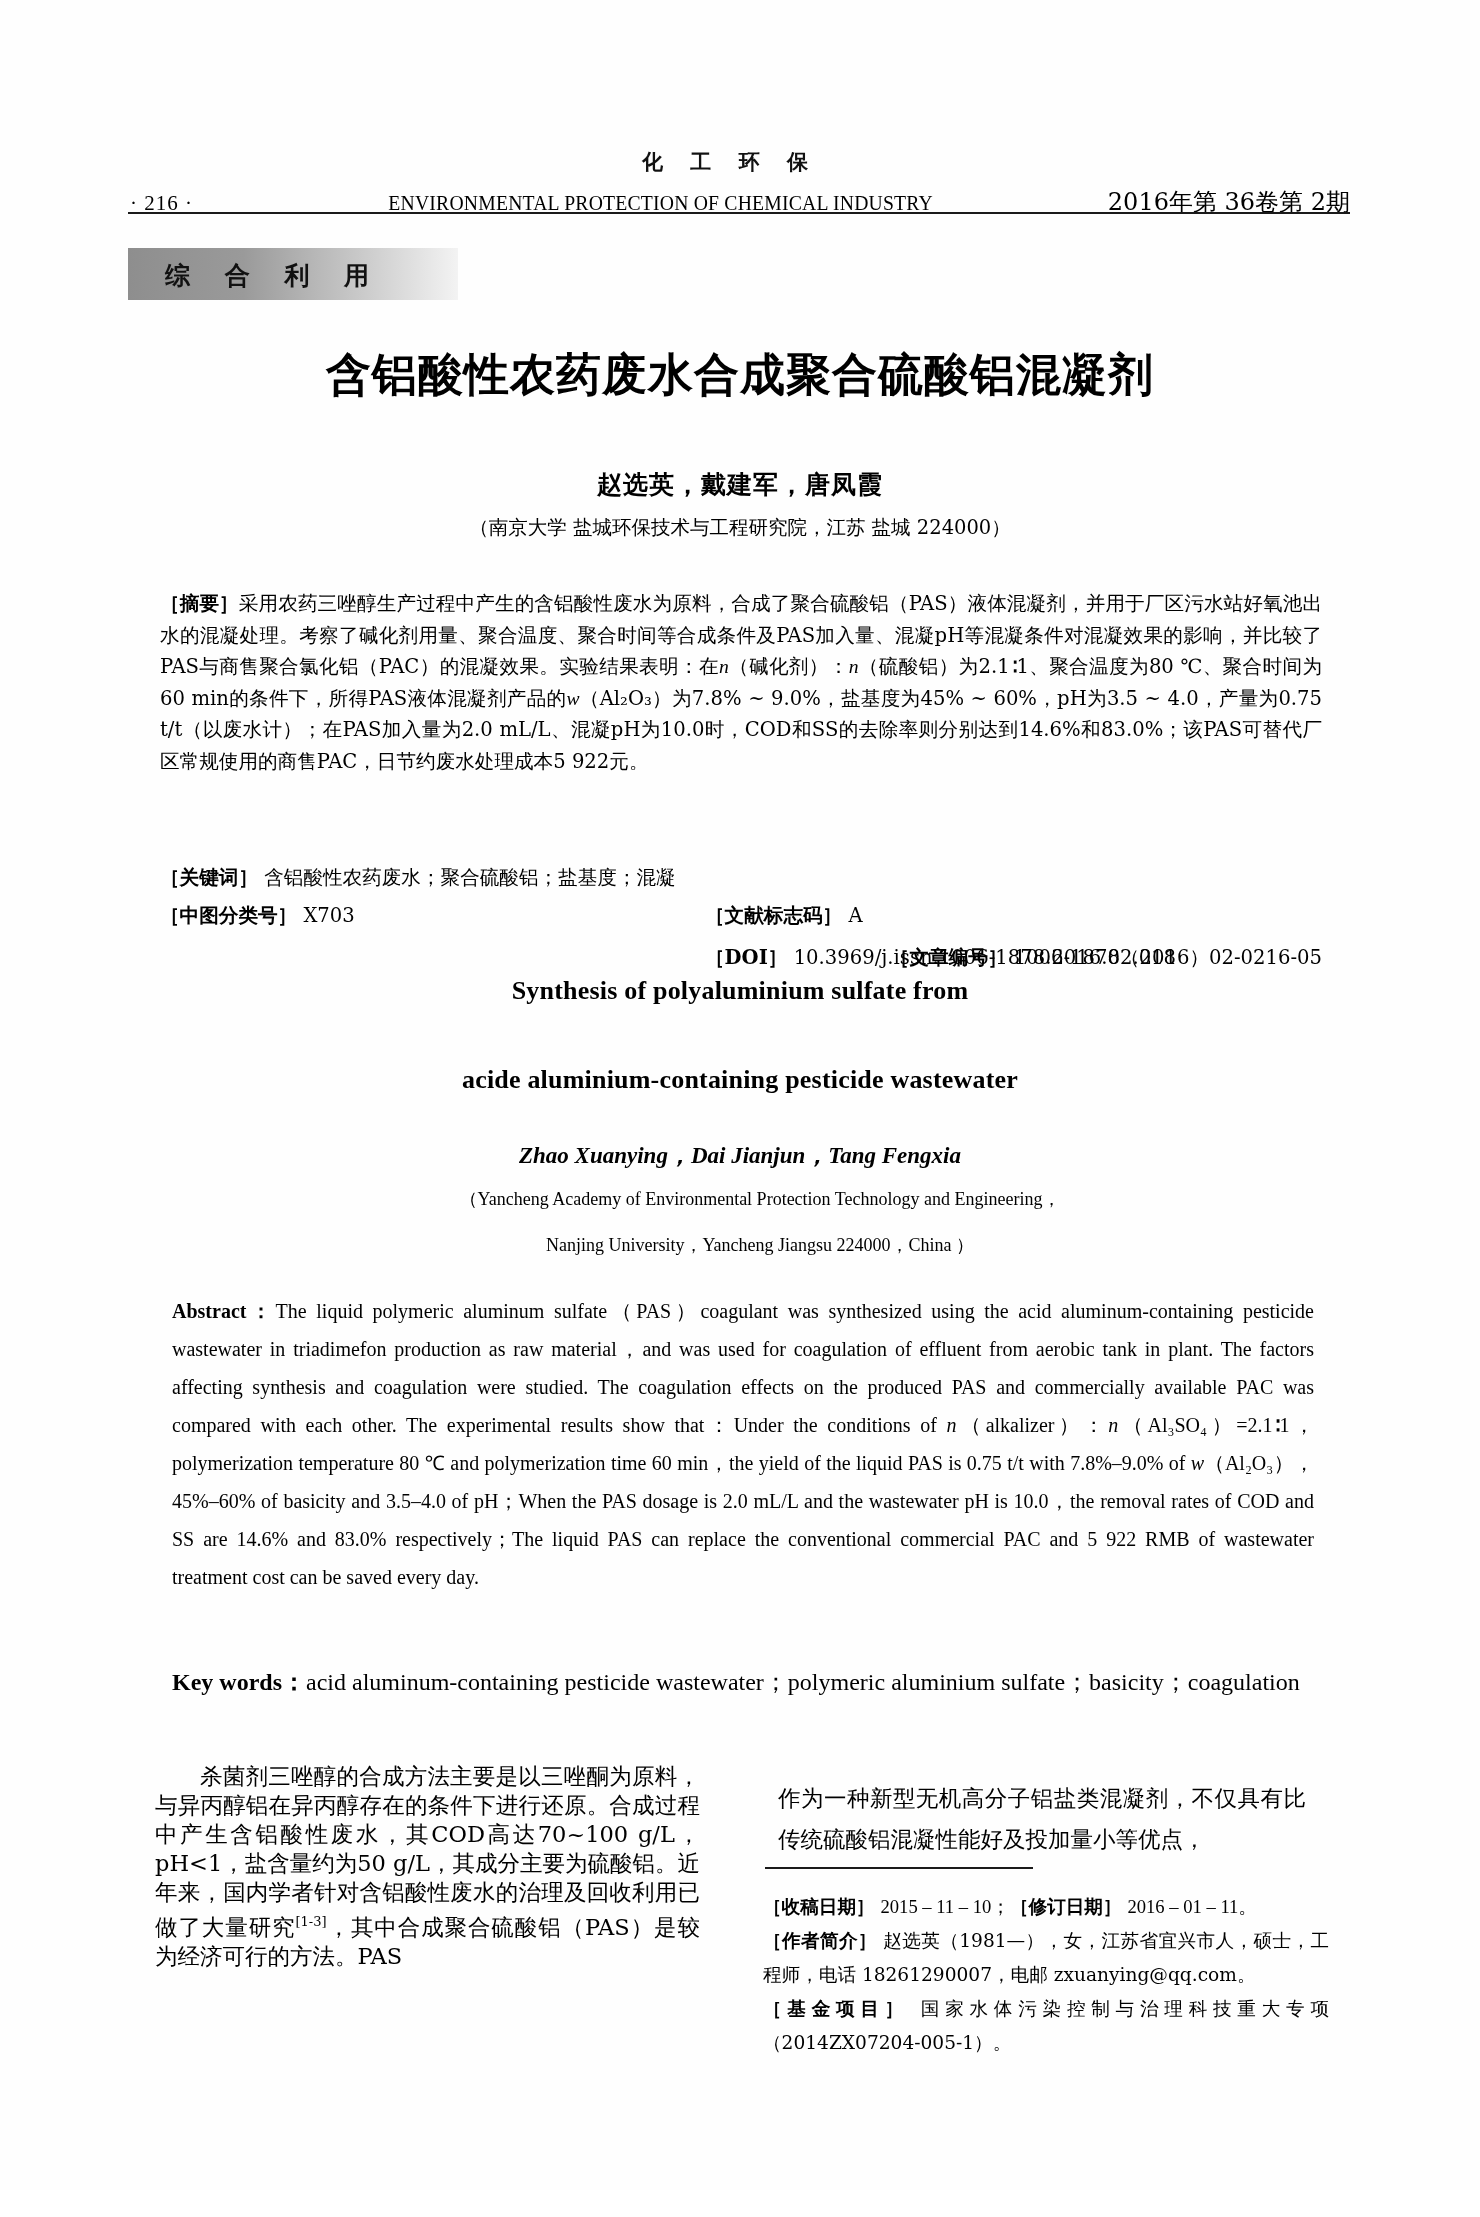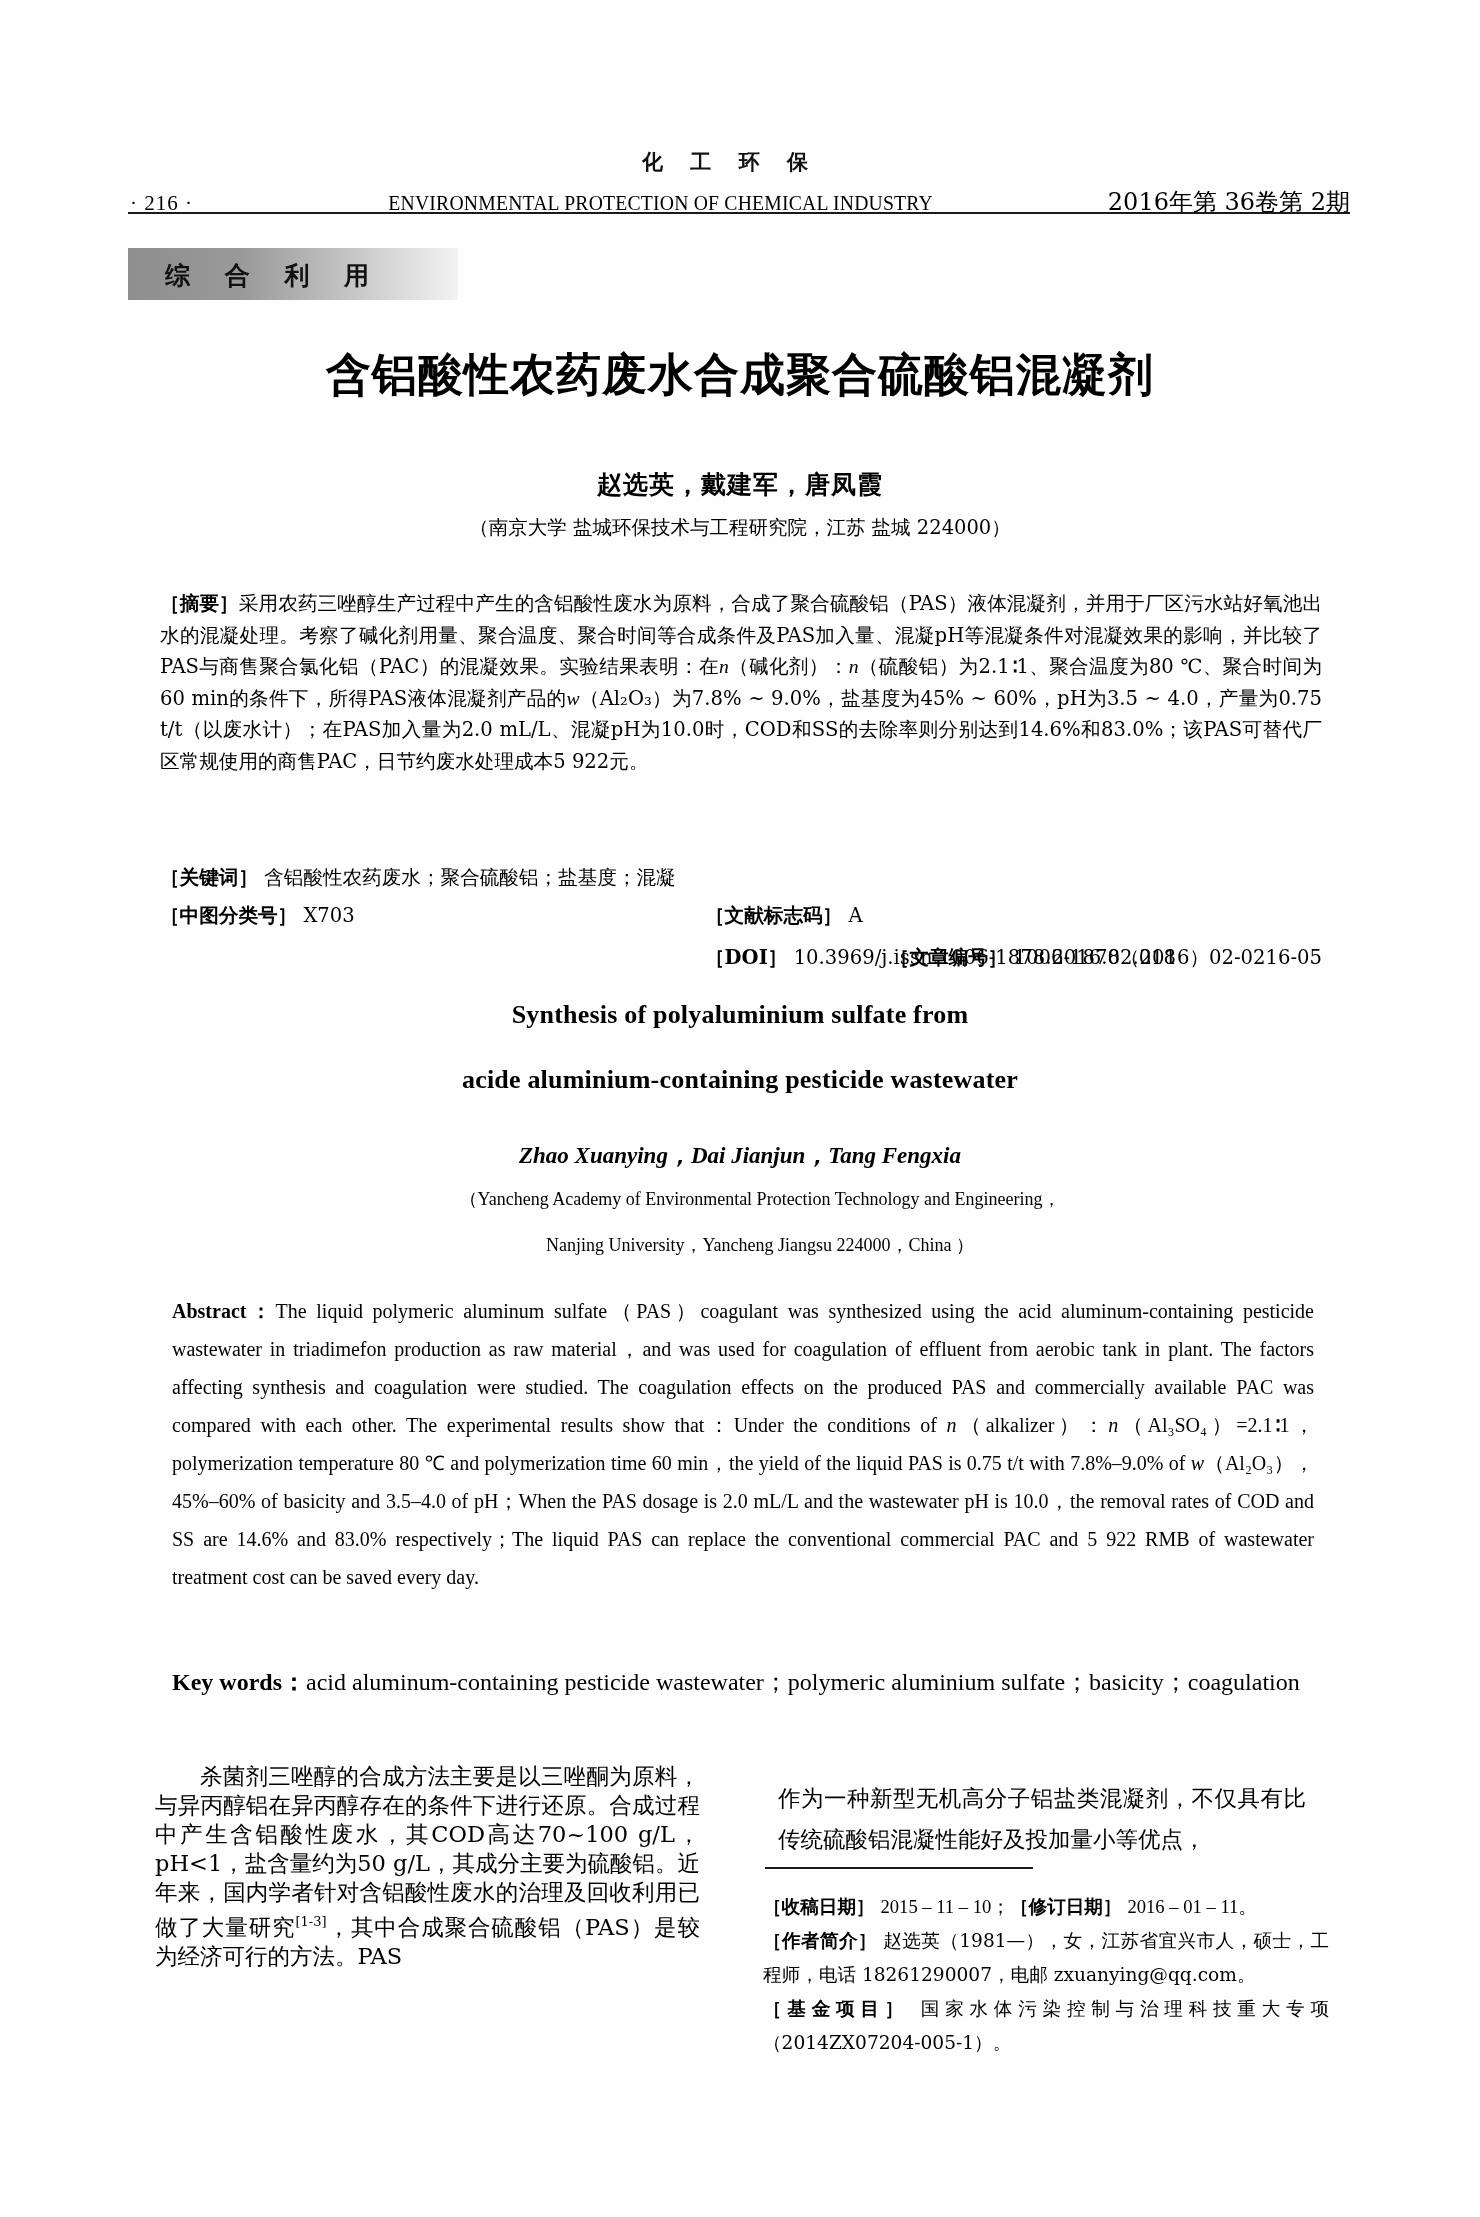--- a/index.html
+++ b/index.html
@@ -158,21 +158,21 @@
   .title-en {
     position: absolute;
     left: 0;
     width: 1480px;
     text-align: center;
     font-family: "Liberation Serif", serif;
     font-weight: 700;
     font-size: 26px;
     letter-spacing: 0.2px;
   }
-  .title-en-1 { top: 1000px; }
+  .title-en-1 { top: 976px; }
   .title-en-2 { top: 1065px; }
   .authors-en {
     position: absolute;
     left: 0; top: 1140px;
     width: 1480px;
     text-align: center;
     font-family: "Liberation Serif", serif;
     font-style: italic;
     font-weight: 700;
     font-size: 23px;

